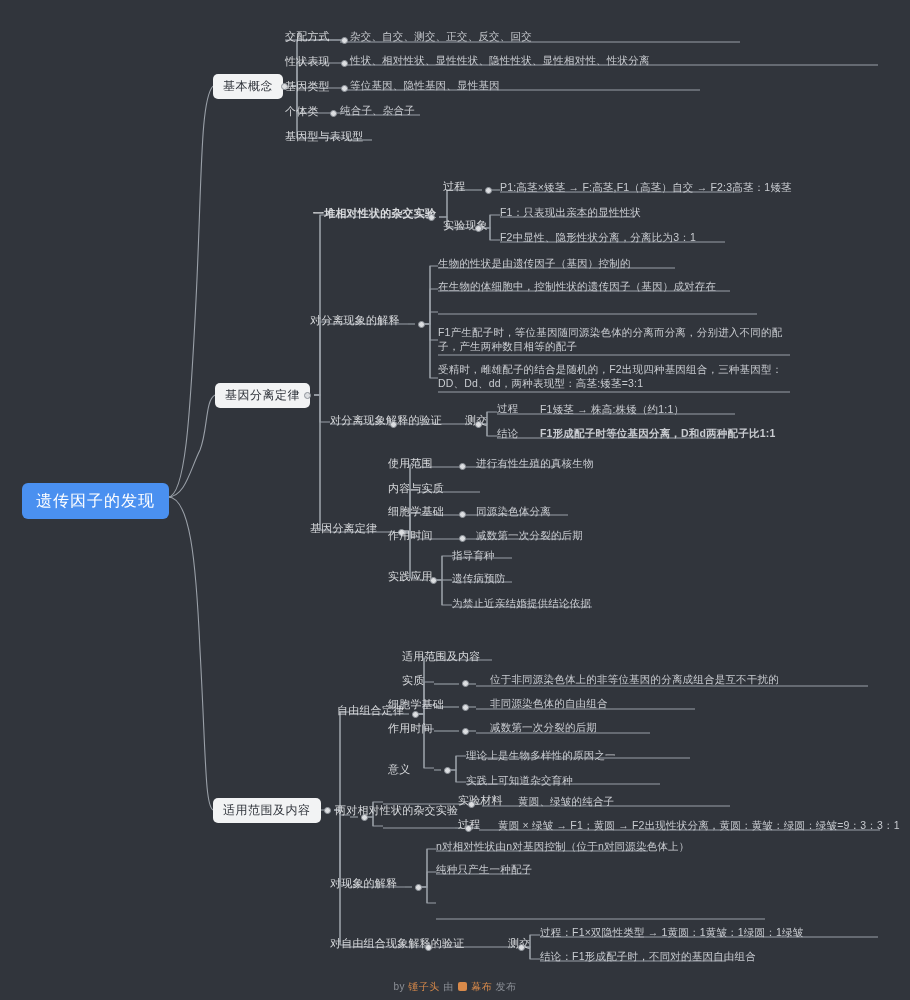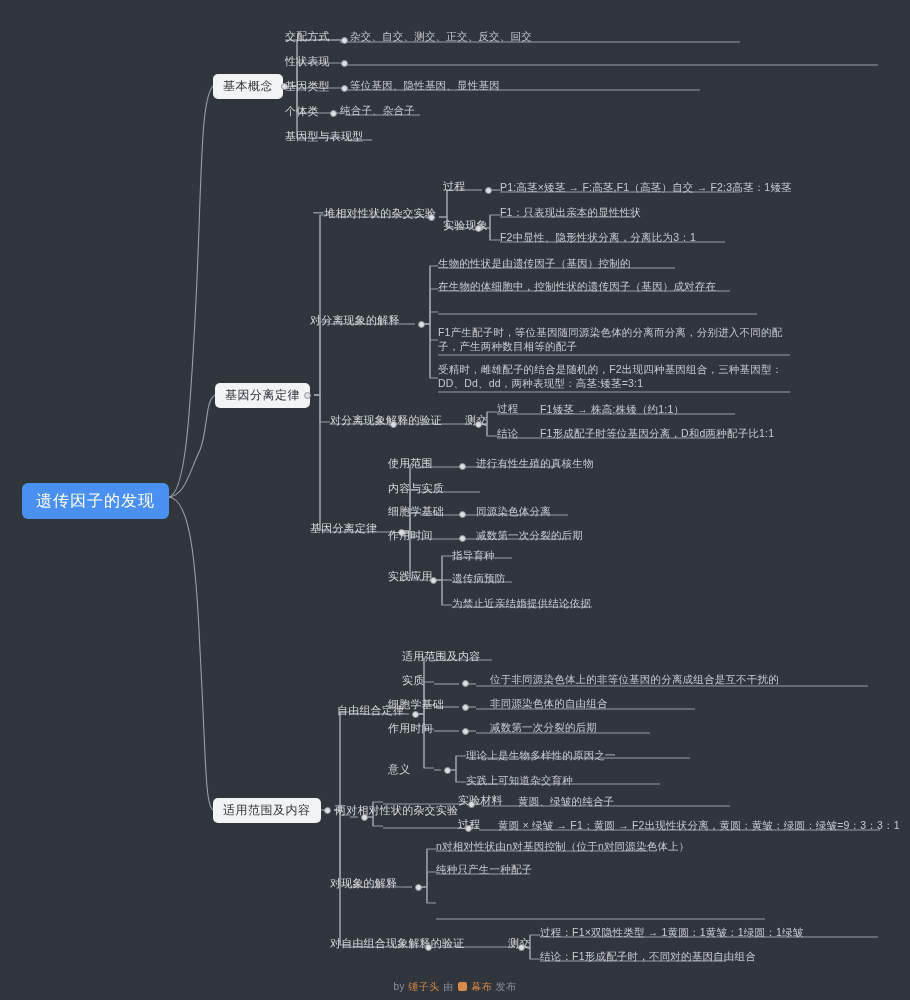--- a/index.html
+++ b/index.html
@@ -252,32 +252,33 @@
 
   <div class="node lvl1" style="left:213px; top:798px;">适用范围及内容</div>
   <div class="dot" style="left:324px; top:807px;"></div>
 
   <div class="node lvl2" style="left:285px; top:29px;">交配方式</div>
   <div class="dot" style="left:341px; top:37px;"></div>
   <div class="node lvl3" style="left:350px; top:29px;">杂交、自交、测交、正交、反交、回交</div>
 
   <div class="node lvl2" style="left:285px; top:54px;">性状表现</div>
   <div class="dot" style="left:341px; top:60px;"></div>
+  <div class="node lvl3" style="left:350px; top:53px;">性状、相对性状、显性性状、隐性性状、显性相对性、性状分离</div>
 
   <div class="node lvl2" style="left:285px; top:79px;">基因类型</div>
   <div class="dot" style="left:341px; top:85px;"></div>
   <div class="node lvl3" style="left:350px; top:78px;">等位基因、隐性基因、显性基因</div>
 
   <div class="node lvl2" style="left:285px; top:104px;">个体类</div>
   <div class="dot" style="left:330px; top:110px;"></div>
   <div class="node lvl3" style="left:340px; top:103px;">纯合子、杂合子</div>
 
   <div class="node lvl2" style="left:285px; top:129px;">基因型与表现型</div>
 
-  <div class="node lvl2" style="left:313px; top:206px;">一堆相对性状的杂交实验</div>
+  <div class="node lvl2" style="left:313px; top:206px;font-weight:bold;">一堆相对性状的杂交实验</div>
   <div class="dot" style="left:428px; top:214px;"></div>
 
   <div class="node lvl2" style="left:443px; top:179px;">过程</div>
   <div class="dot" style="left:485px; top:187px;"></div>
   <div class="node lvl3" style="left:500px; top:180px;">P1:高茎×矮茎 → F:高茎,F1（高茎）自交 → F2:3高茎：1矮茎</div>
 
   <div class="node lvl2" style="left:443px; top:218px;">实验现象</div>
   <div class="dot" style="left:475px; top:225px;"></div>
   <div class="node lvl3" style="left:500px; top:205px;">F1：只表现出亲本的显性性状</div>
   <div class="node lvl3" style="left:500px; top:230px;">F2中显性、隐形性状分离，分离比为3：1</div>
@@ -289,21 +290,21 @@
   <div class="node lvl3 wrap" style="left:438px; top:325px; width:352px;">F1产生配子时，等位基因随同源染色体的分离而分离，分别进入不同的配子，产生两种数目相等的配子</div>
   <div class="node lvl3 wrap" style="left:438px; top:362px; width:352px;">受精时，雌雄配子的结合是随机的，F2出现四种基因组合，三种基因型：DD、Dd、dd，两种表现型：高茎:矮茎=3:1</div>
 
   <div class="node lvl2" style="left:330px; top:413px;">对分离现象解释的验证</div>
   <div class="dot" style="left:390px; top:421px;"></div>
   <div class="node lvl2" style="left:465px; top:413px;">测交</div>
   <div class="dot" style="left:475px; top:421px;"></div>
   <div class="node lvl3" style="left:497px; top:401px;">过程</div>
   <div class="node lvl3" style="left:540px; top:402px;">F1矮茎 → 株高:株矮（约1:1）</div>
   <div class="node lvl3" style="left:497px; top:426px;">结论</div>
-  <div class="node lvl3" style="left:540px; top:426px;">F1形成配子时等位基因分离，D和d两种配子比1:1</div>
+  <div class="node lvl3" style="left:540px; top:426px;font-weight:bold;">F1形成配子时等位基因分离，D和d两种配子比1:1</div>
 
   <div class="node lvl2" style="left:310px; top:521px;">基因分离定律</div>
   <div class="dot" style="left:398px; top:529px;"></div>
 
   <div class="node lvl2" style="left:388px; top:456px;">使用范围</div>
   <div class="dot" style="left:459px; top:463px;"></div>
   <div class="node lvl3" style="left:476px; top:456px;">进行有性生殖的真核生物</div>
 
   <div class="node lvl2" style="left:388px; top:481px;">内容与实质</div>
 

